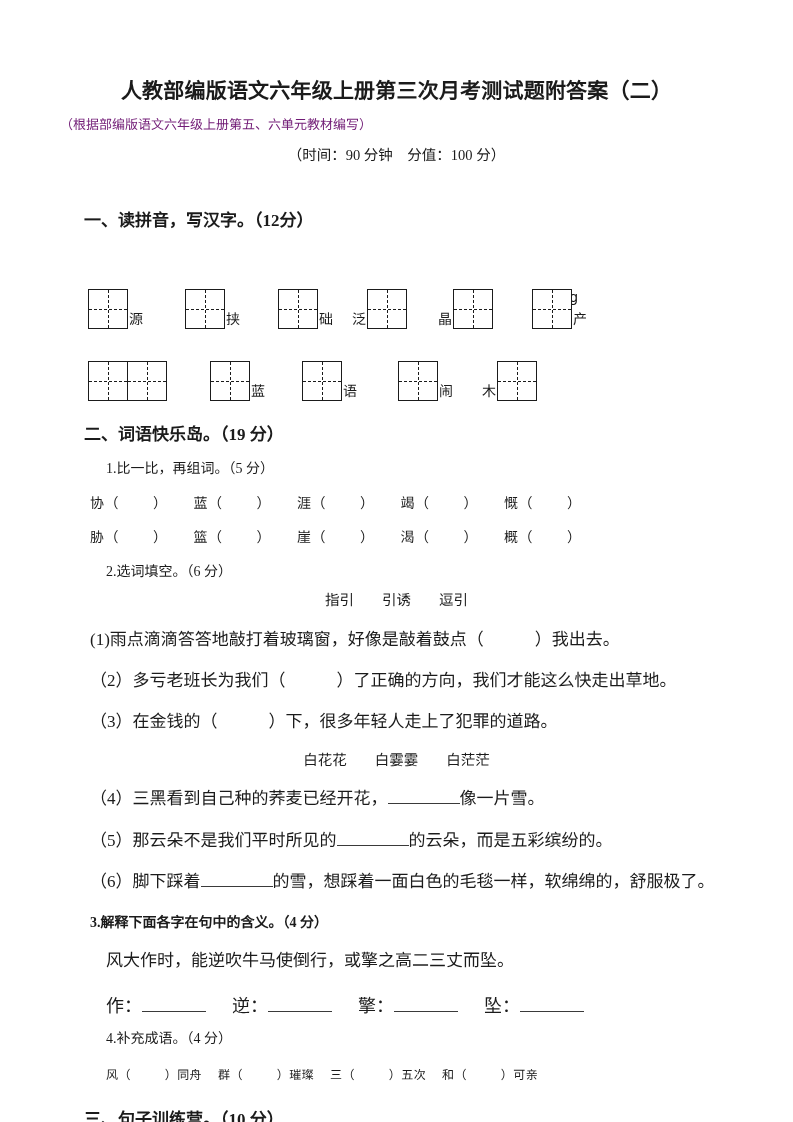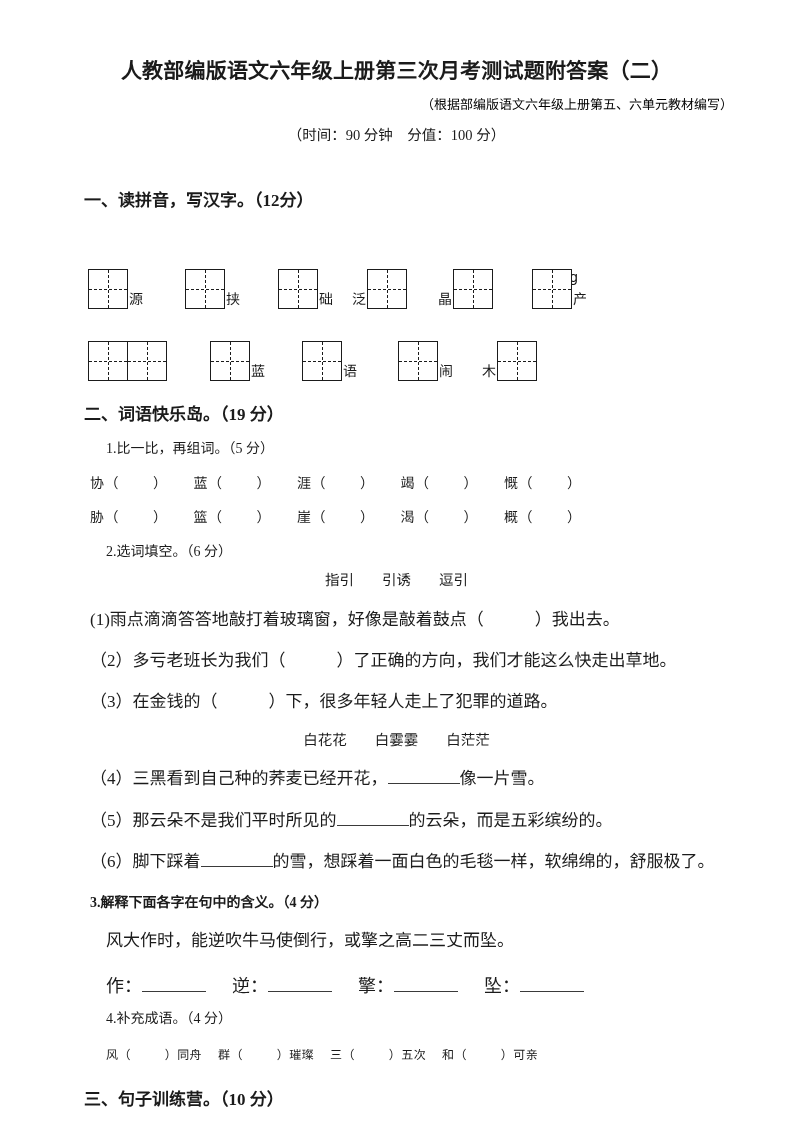--- a/index.html
+++ b/index.html
@@ -25,27 +25,27 @@
     padding: 0 60px;
   }
 
   
   .doc-title {
     text-align: center;
     font-size: 21px;
     font-weight: 700;
     letter-spacing: .2px;
     margin: 0;
-    padding-top: 58px;
+    padding-top: 78px;
     line-height: 1.3;
   }
   .doc-subtitle {
-    text-align: right;
+    text-align: left;
     font-size: 13px;
-    color: #000000;
+    color: #701a75;
     margin: 0;
     padding-top: 12px;
     line-height: 1.3;
   }
   .doc-meta {
     text-align: center;
     font-size: 14.5px;
     margin: 0;
     padding-top: 12px;
     line-height: 1.3;

